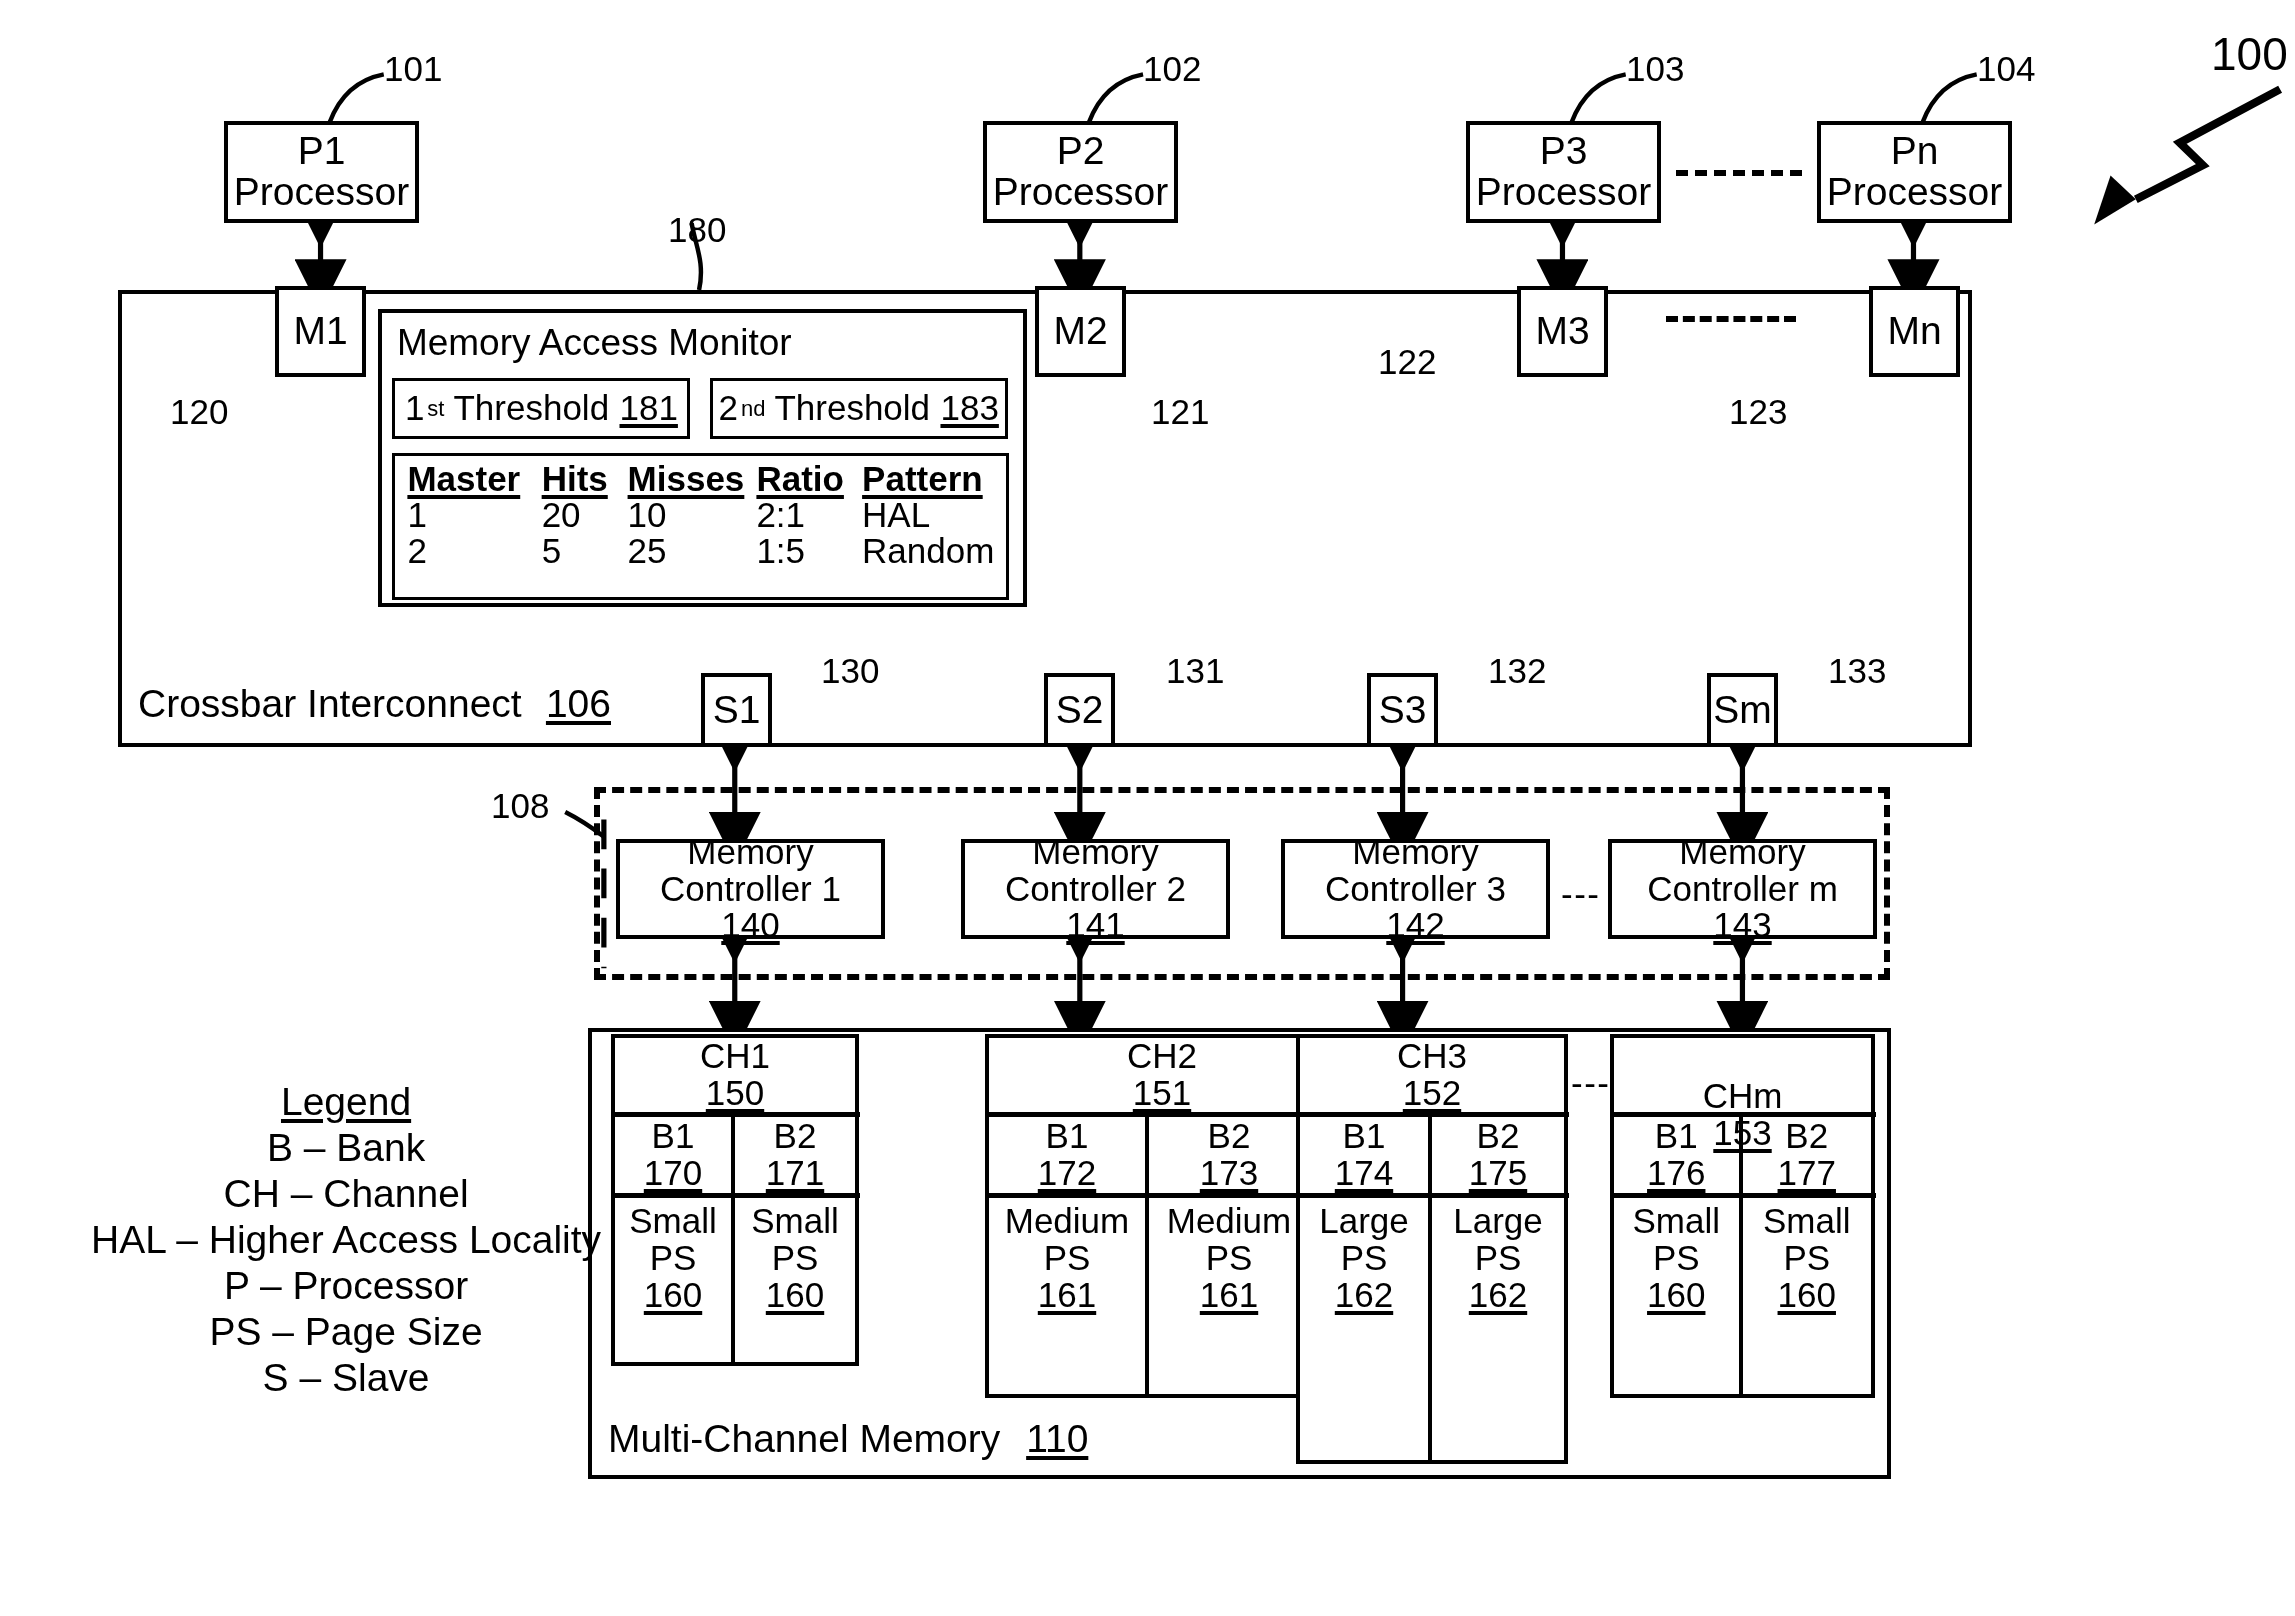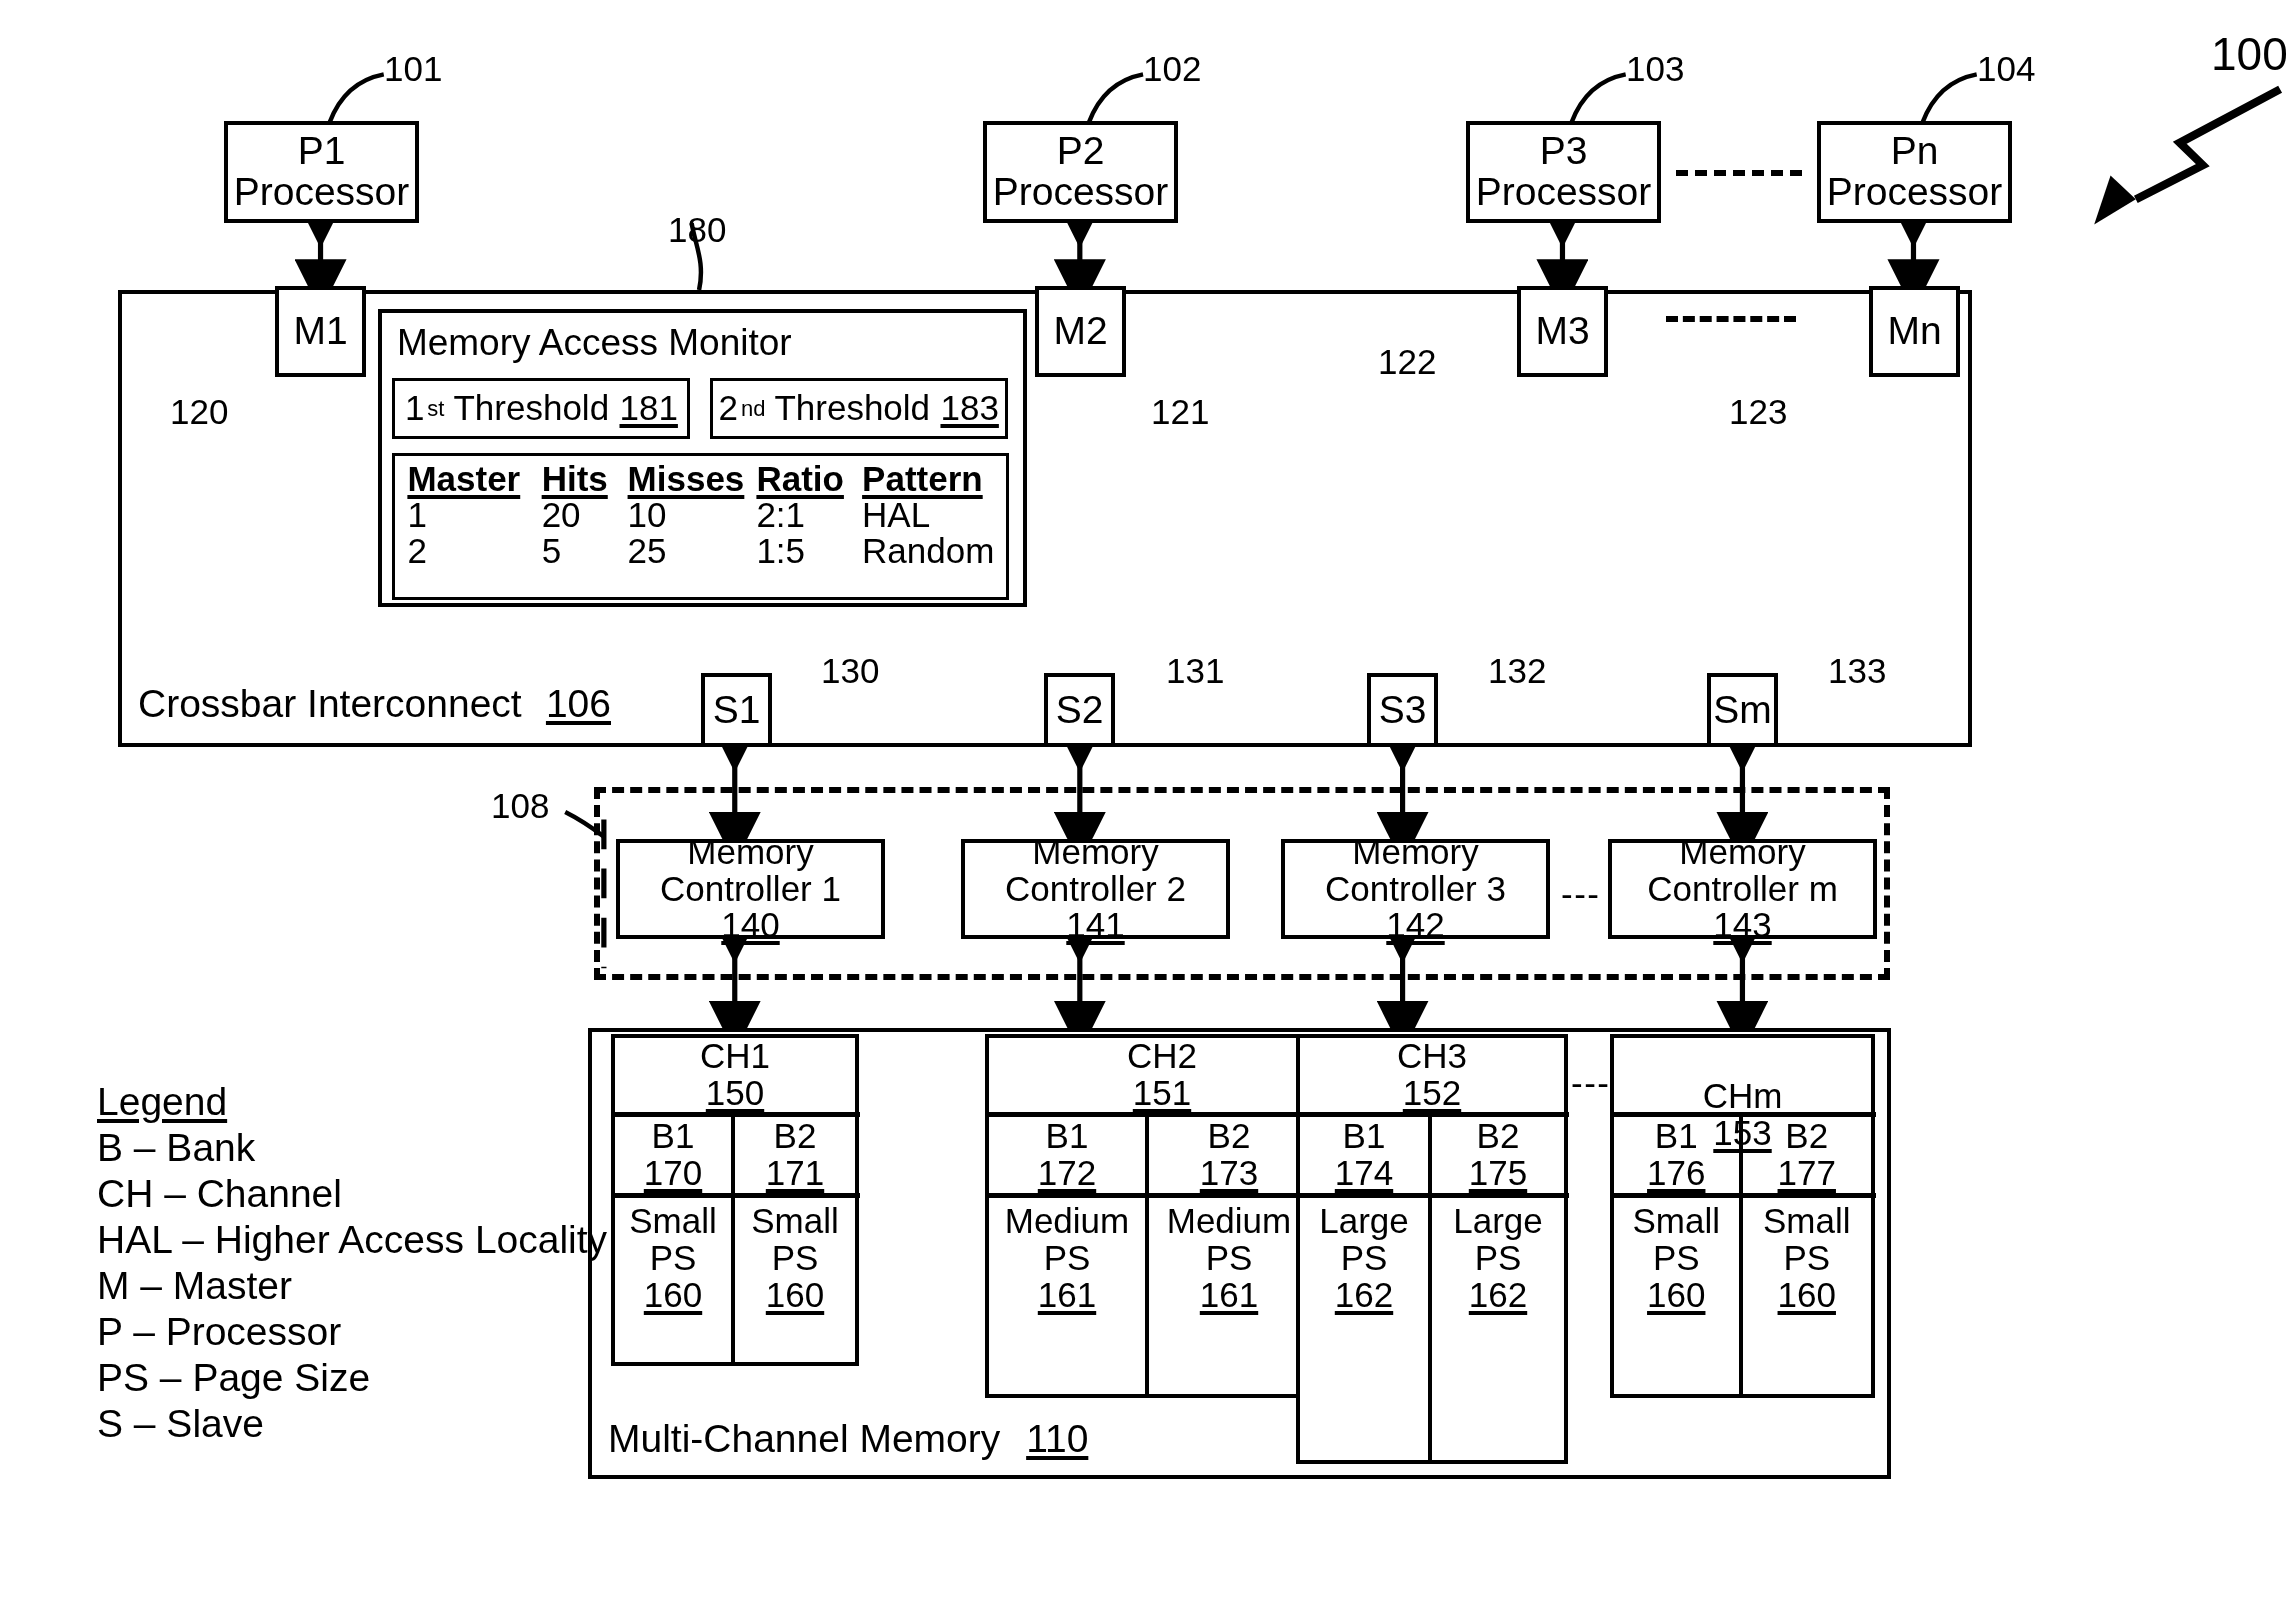--- a/index.html
+++ b/index.html
@@ -395,25 +395,24 @@
       <div class="sub">PS</div>
       <div class="sub ul">160</div>
     </div>
     <div style="position:absolute;left:50%;top:159px;width:50%;bottom:0;display:flex;flex-direction:column;align-items:center;justify-content:flex-start;padding-top:6px;">
       <div class="sub">Small</div>
       <div class="sub">PS</div>
       <div class="sub ul">160</div>
     </div>
   </div>
 
-  <div style="position:absolute;left:97px;top:1079px;font-size:39px;line-height:1.18;">
+  <div style="position:absolute;left:91px;top:1079px;font-size:39px;line-height:1.18;text-align:center;">
     <div class="ul" style="display:inline-block;">Legend</div>
     <div>B – Bank</div>
     <div>CH – Channel</div>
     <div>HAL – Higher Access Locality</div>
-    <div>M – Master</div>
     <div>P – Processor</div>
     <div>PS – Page Size</div>
     <div>S – Slave</div>
   </div>
 
 </div>
 
 
 </body></html>

